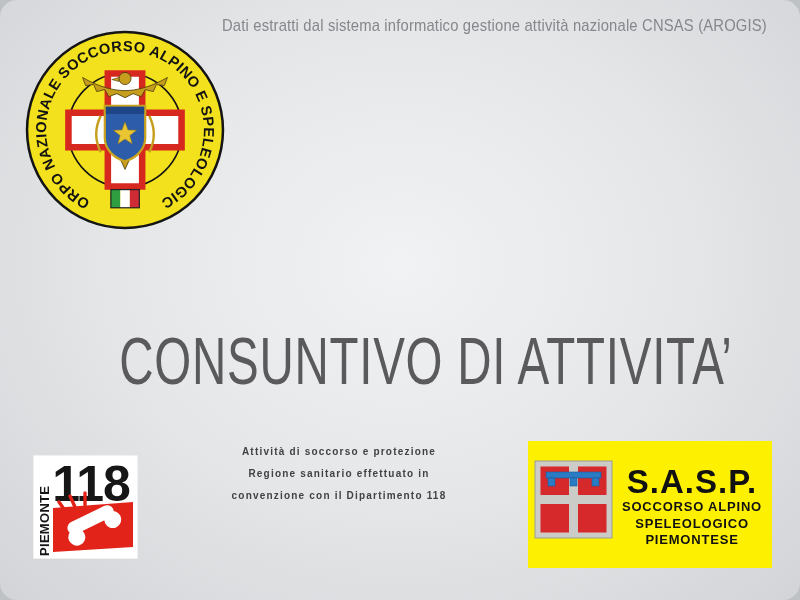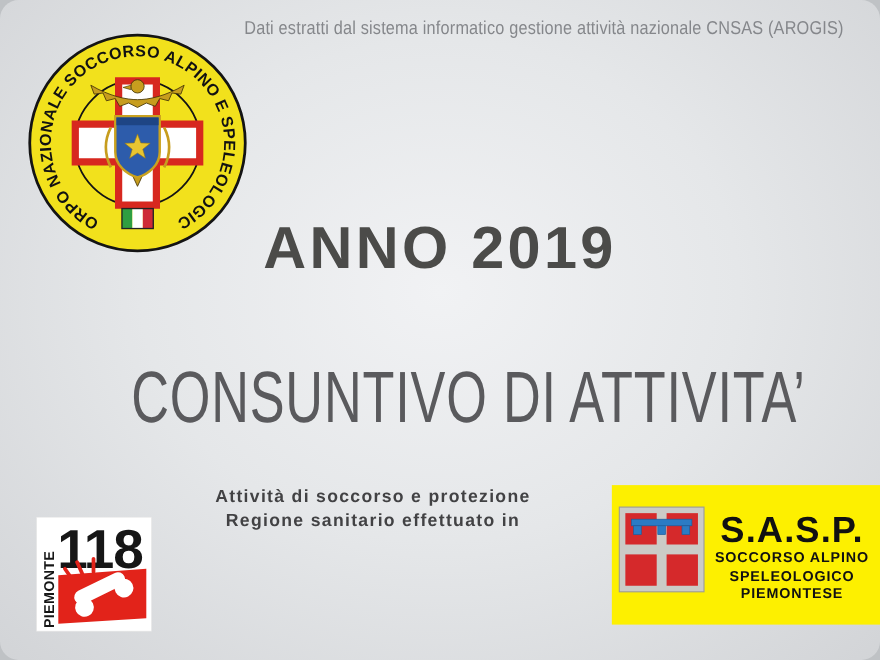--- a/index.html
+++ b/index.html
@@ -15,25 +15,25 @@
     position:absolute;left:0;top:198px;width:100%;text-align:center;
     font-weight:bold;font-size:54px;line-height:56px;letter-spacing:3px;color:#4b4b49;
   }
   .consuntivo{position:absolute;left:0;top:328px;width:100%;text-align:center;color:#5a5a5d;text-decoration:underline;}
   .consuntivo-inner{
     display:inline-block;font-size:66px;line-height:66px;font-weight:400;
     transform:scaleX(0.72);transform-origin:center;white-space:nowrap;letter-spacing:1px;
   }
   .desc{
     position:absolute;left:119px;top:441px;width:440px;text-align:center;
-    font-weight:bold;font-size:16px;line-height:22px;letter-spacing:1.2px;color:#424244;
+    font-weight:bold;font-size:10px;line-height:22px;letter-spacing:1.2px;color:#424244;
   }
   .desc span{display:block;}
-  .logo118-wrap{position:absolute;left:33px;top:470px;width:105px;height:104px;}
-  .sasp-wrap{position:absolute;left:528px;top:441px;width:244px;height:127px;margin-left:28px;}
+  .logo118-wrap{position:absolute;left:33px;top:455px;width:105px;height:104px;}
+  .sasp-wrap{position:absolute;left:528px;top:441px;width:244px;height:127px;}
   svg text{font-family:"Liberation Sans",sans-serif;}
 </style>
 </head>
 <body>
 
 <div class="slide">
 
   <div class="caption">
     <span class="caption-inner">Dati estratti dal sistema informatico gestione attività nazionale CNSAS (AROGIS)</span>
   </div>
@@ -68,29 +68,29 @@
 
       <g>
         <rect x="86" y="159" width="9.4" height="18" fill="#2f9e41"></rect>
         <rect x="95.4" y="159" width="9.4" height="18" fill="#ffffff"></rect>
         <rect x="104.8" y="159" width="9.4" height="18" fill="#ce2b37"></rect>
         <rect x="86" y="159" width="28.2" height="18" fill="none" stroke="#222222" stroke-width="1.2"></rect>
       </g>
     </svg>
   </div>
 
-  <div class="anno">ANNO 2019</div>
 
   <div class="consuntivo">
     <span class="consuntivo-inner">CONSUNTIVO DI ATTIVITA’</span>
   </div>
 
   <div class="desc">
     <span>Attività di soccorso e protezione</span>
     <span>Regione sanitario effettuato in</span>
+    <span>convenzione con il Dipartimento 118</span>
   </div>
 
   <div class="logo118-wrap">
     <svg width="105" height="104" viewBox="0 0 105 104" xmlns="http://www.w3.org/2000/svg">
       <rect x="0" y="0" width="105" height="104" fill="#ffffff" stroke="#e3e3e3" stroke-width="1"></rect>
       <text x="58" y="46" text-anchor="middle" font-size="50" font-weight="bold" letter-spacing="-1" fill="#161616">118</text>
       <text transform="translate(16 101) rotate(-90)" x="0" y="0" font-size="13" font-weight="bold" letter-spacing="0.3" fill="#161616">PIEMONTE</text>
       <g stroke="#e2231a" stroke-width="3.4" stroke-linecap="round">
         <path d="M33,57 L26,47"></path>
         <path d="M42,52 L37,41"></path>

